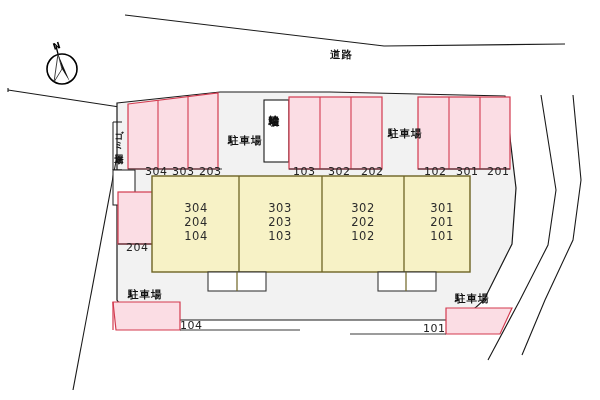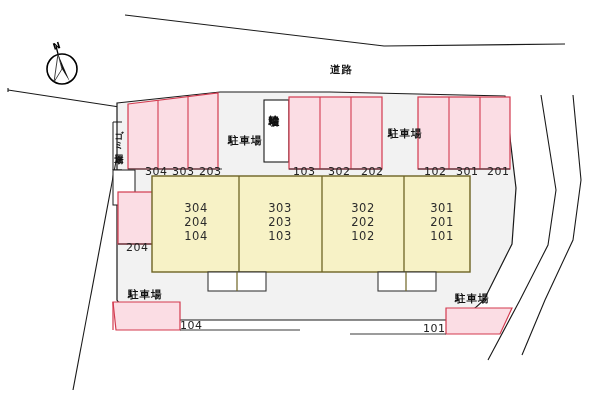--- a/index.html
+++ b/index.html
@@ -134,21 +134,21 @@
 
     <g>
       <circle cx="62" cy="69" r="15" fill="#ffffff" stroke="#000" stroke-width="1.6"></circle>
       <path d="M 58,54 L 70,82 L 62,69 Z" fill="#111111"></path>
       <path d="M 58,54 L 54,82 L 62,69 Z" fill="#ffffff" stroke="#111" stroke-width="0.8"></path>
       <line x1="58" y1="54" x2="56" y2="46" stroke="#000" stroke-width="1.3"></line>
     </g>
 
   </svg>
 
-  <div class="lbl jp" style="left:330px;top:63px;">道路</div>
+  <div class="lbl jp" style="left:330px;top:48px;">道路</div>
 
   <div class="lbl jp" style="left:228px;top:134px;">駐車場</div>
 
   <div class="lbl jp" style="left:388px;top:127px;">駐車場</div>
 
   <div class="lbl jp-v" style="left:269px;top:106px;">駐輪場</div>
 
   <div class="lbl jp-v" style="left:114px;top:124px;font-size:9px;">ゴミ置場</div>
 
   <div class="lbl num" style="left:145px;top:165px;">304</div>

